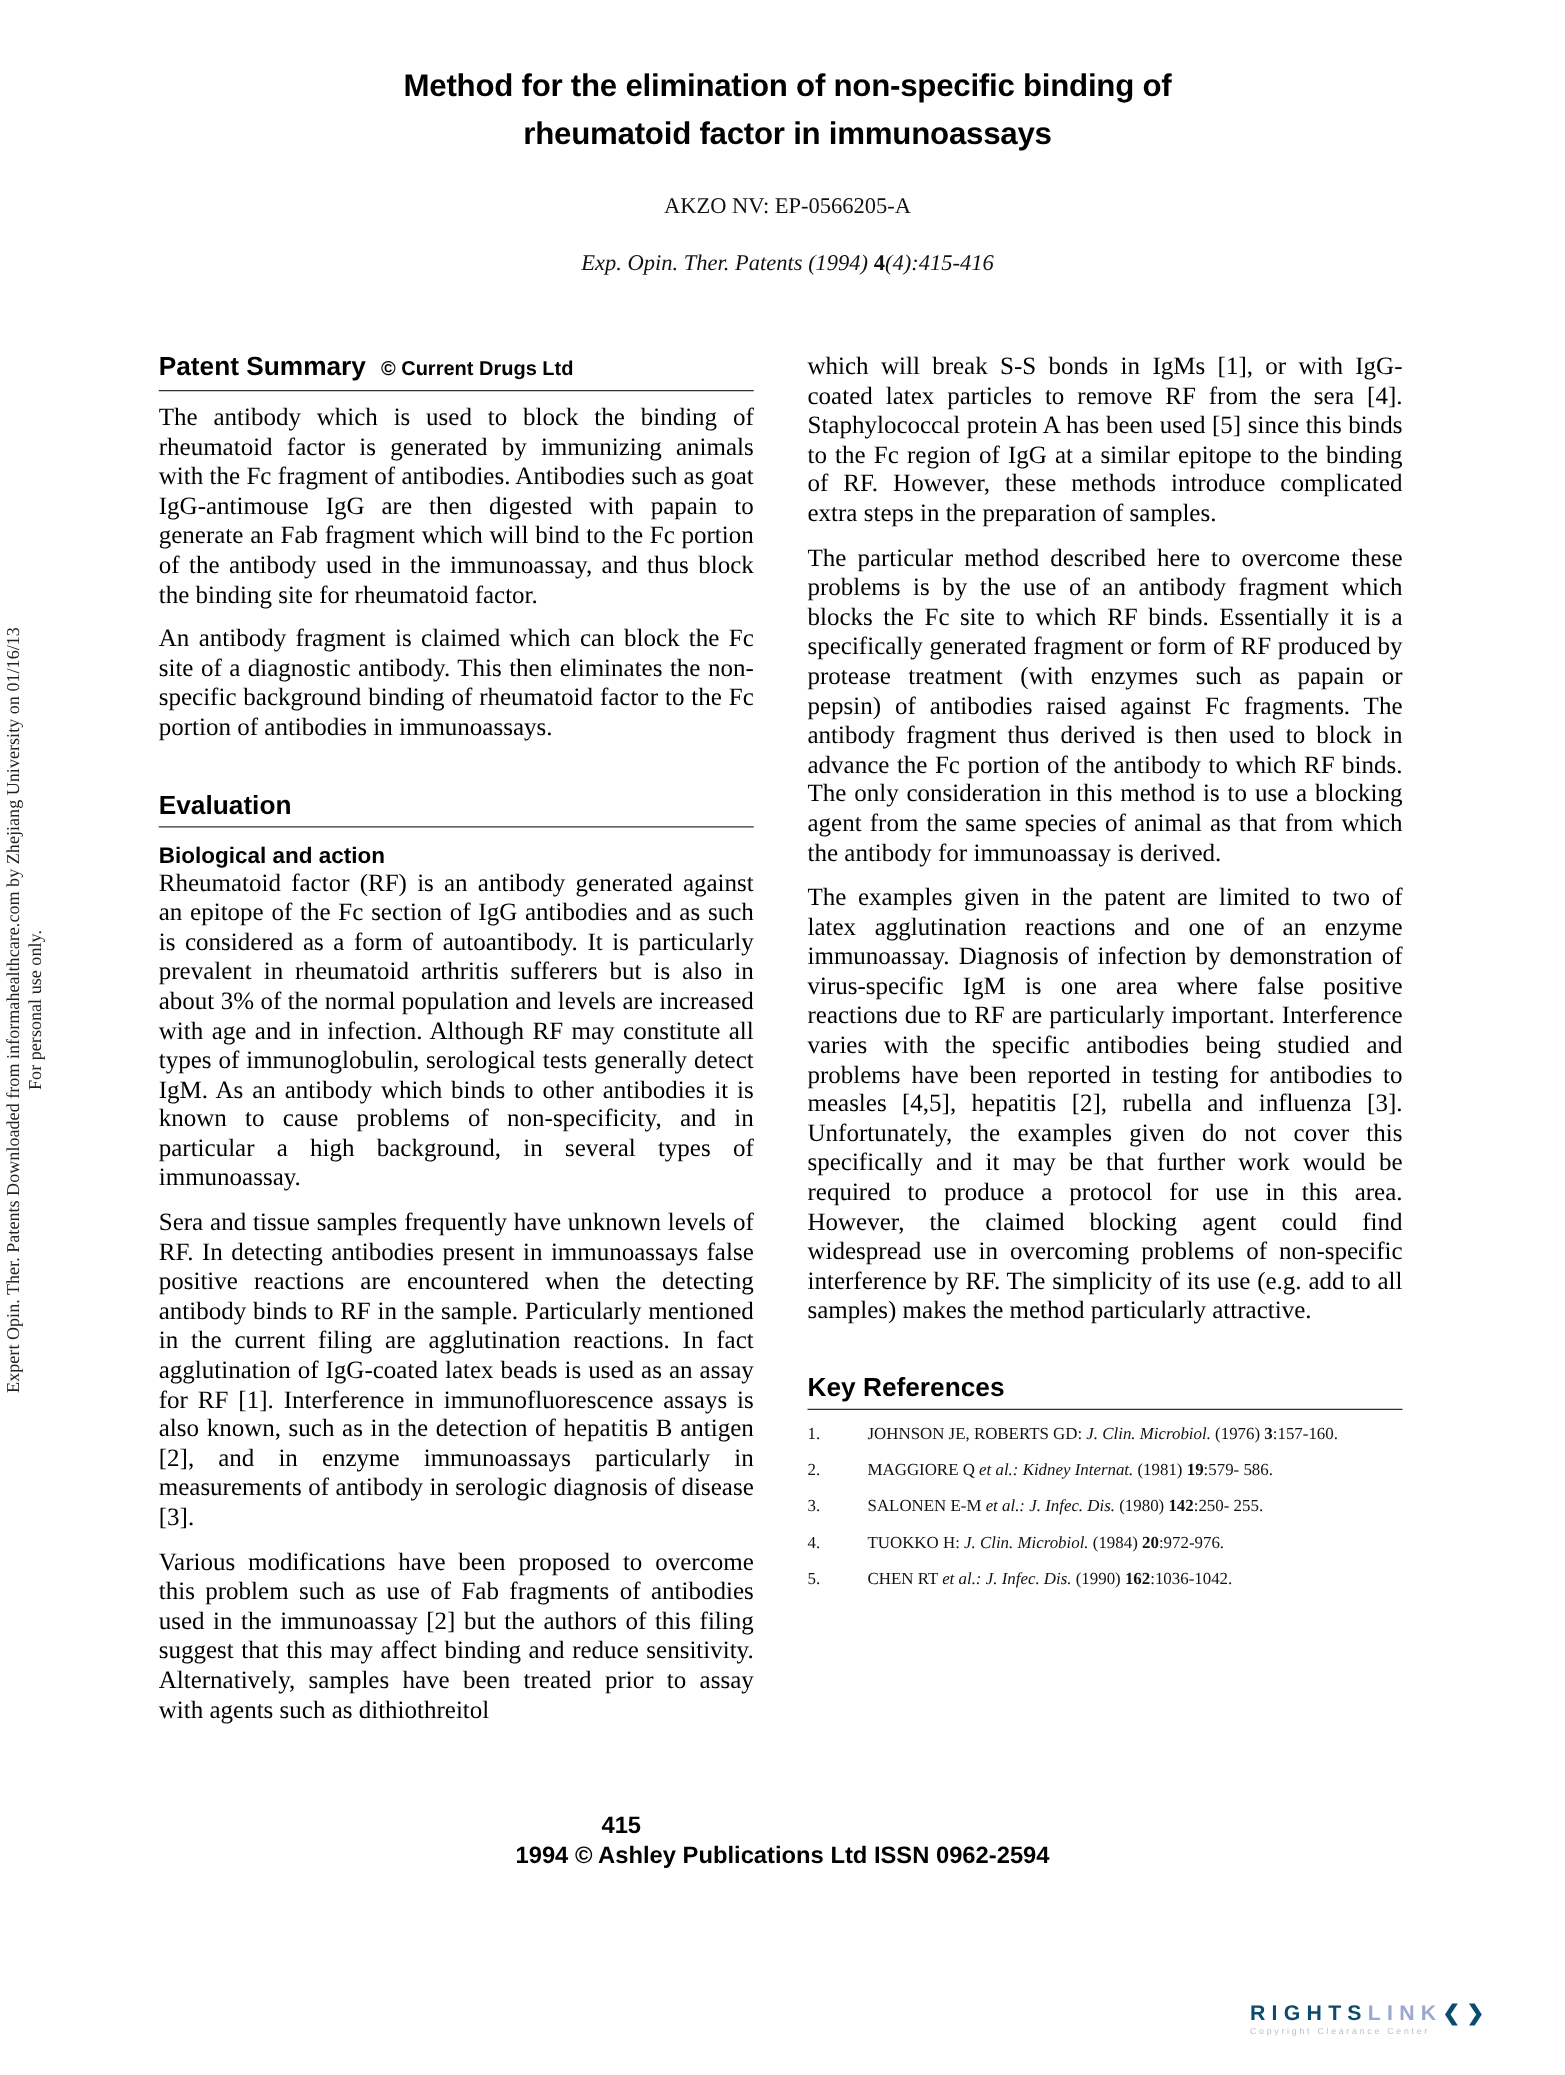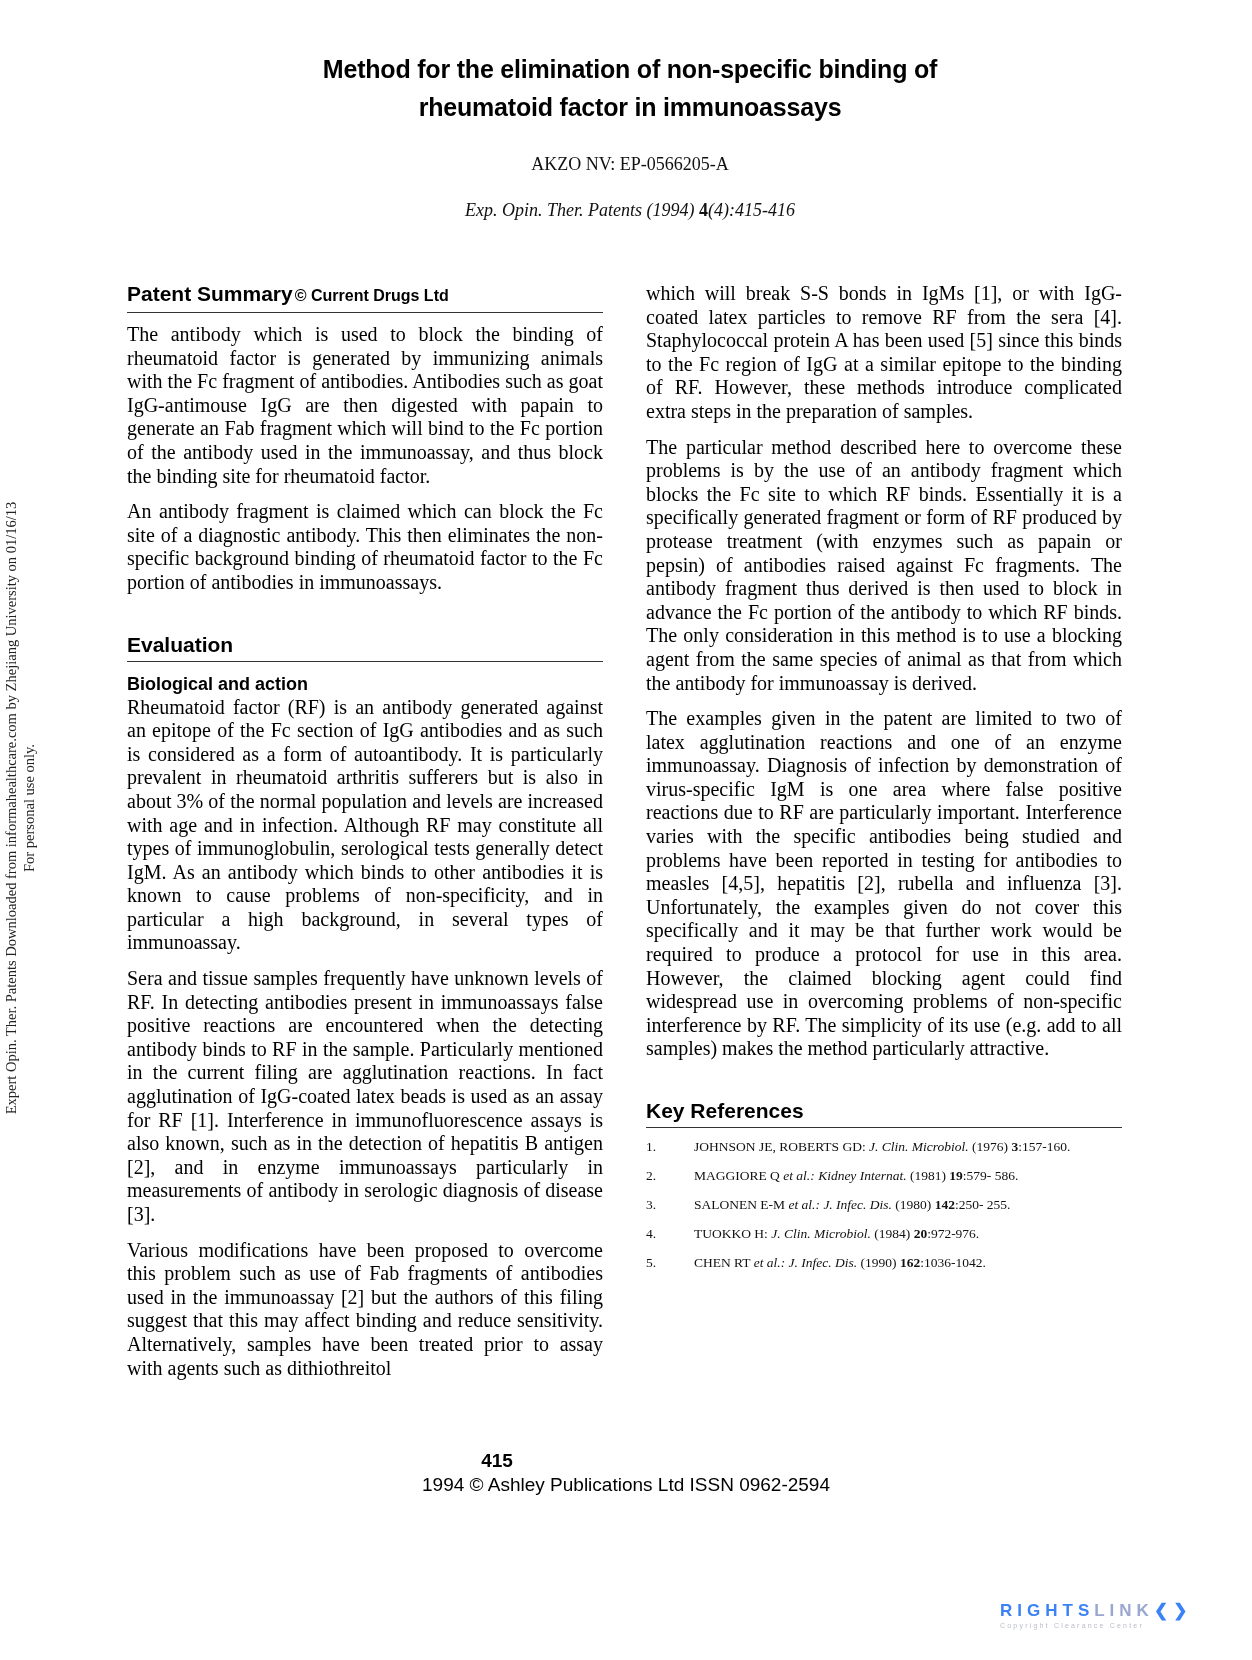--- a/index.html
+++ b/index.html
@@ -23,21 +23,21 @@
     transform: rotate(-90deg); transform-origin: center center;
     font-family: "Liberation Serif", serif; font-size: 14.5px; line-height: 18px; text-align: center; color: #222;
   }
   .col { position: absolute; top: 282px; width: 476px; }
   .col-left { left: 127px; }
   .col-right { left: 646px; top: 282px; }
   .section-head {
     font-family: "Liberation Sans", sans-serif; font-weight: bold; font-size: 21px; color: #000;
     border-bottom: 1.5px solid #333; padding-bottom: 4px; margin: 0 0 10px 0; line-height: 24px;
   }
-  .section-head .sub { font-size: 16px; margin-left: 2px; }
+  .section-head .sub { font-size: 16px; margin-left: 12px; }
   .subhead {
     font-family: "Liberation Sans", sans-serif; font-weight: bold; font-size: 18px; color: #000;
     margin: 0; line-height: 24px;
   }
   p.body {
     font-family: "Liberation Serif", serif; font-size: 20px; line-height: 23.6px;
     text-align: justify; margin: 0 0 12px 0; color: #000000; hyphens: manual;
   }
   .gap-lg { height: 26px; }
   .refs { list-style: none; padding: 0; margin: 0; }
@@ -48,29 +48,29 @@
   .refs .num { width: 48px; flex: none; }
   .refs .txt { flex: 1; }
   .refs i { font-style: italic; }
   .refs b { font-weight: bold; }
   .page-num {
     position: absolute; left: 0; width: 994px; top: 1450px; text-align: center;
     font-family: "Liberation Sans", sans-serif; font-weight: bold; font-size: 19px; color: #000;
   }
   .copyright {
     position: absolute; left: 0; width: 1252px; top: 1474px; text-align: center;
-    font-family: "Liberation Sans", sans-serif; font-weight: normal; font-size: 19px; color: #000;
+    font-family: "Liberation Sans", sans-serif; font-weight: bold; font-size: 19px; color: #000;
   }
   .rightslink {
     position: absolute; left: 1000px; top: 1600px; width: 220px;
   }
   .rightslink .logo {
     font-family: "Liberation Sans", sans-serif; font-weight: bold; font-size: 17px; letter-spacing: 5px;
   }
-  .rightslink .logo .r { color: #3b82f6; }
+  .rightslink .logo .r { color: #0c4a6e; }
   .rightslink .logo .l { color: #9aa7d0; }
   .rightslink .tag {
     font-family: "Liberation Sans", sans-serif; font-size: 7px; letter-spacing: 2.2px; color: #b9bdc8; margin-top: 1px;
   }
 </style>
 </head>
 <body>
 
 <div class="title">
   <div>Method for the elimination of non-specific binding of</div>

